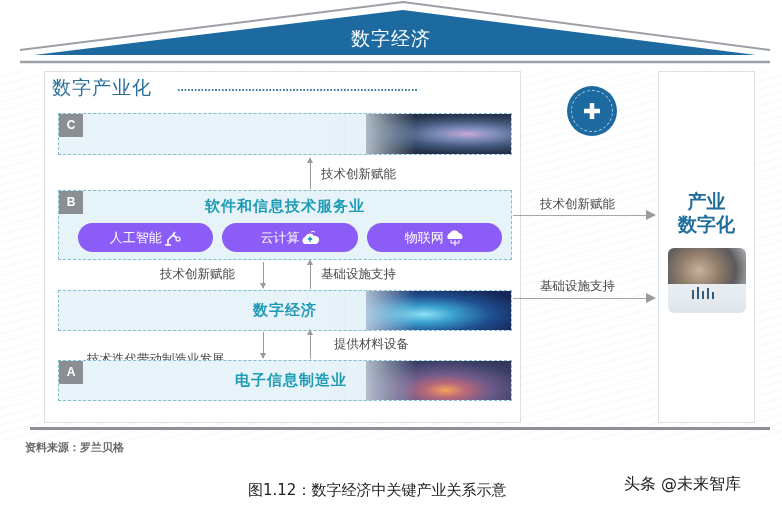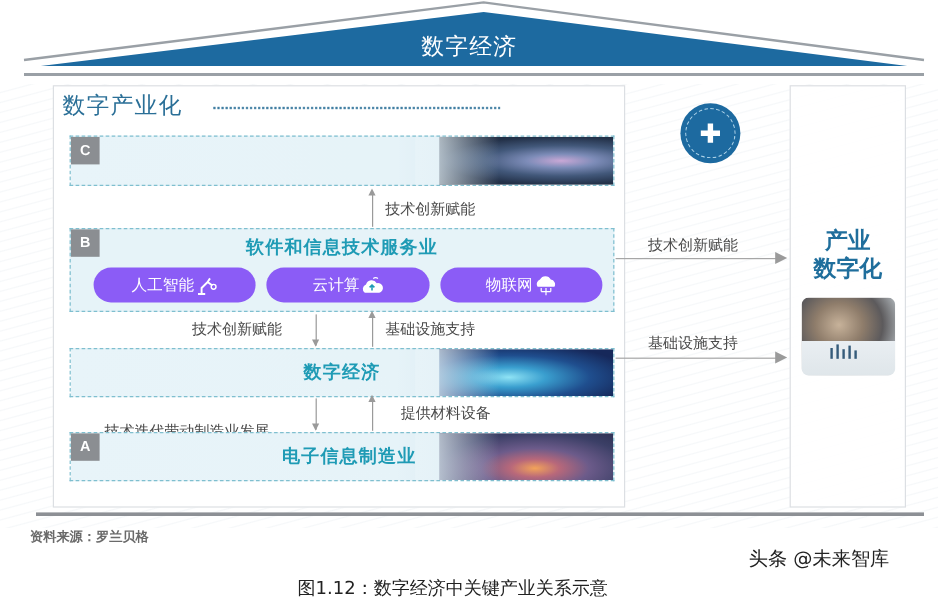--- a/index.html
+++ b/index.html
@@ -60,21 +60,21 @@
   .photo { position: absolute; left: 668px; top: 248px; width: 78px; height: 65px; border-radius: 6px; background:
       linear-gradient(180deg, rgba(0,0,0,0) 55%, #e9eef2 56%, #dfe6ea 100%),
       radial-gradient(ellipse at 40% 35%, #c7b29a 0%, #8f7d6b 30%, #5c5a5c 55%, #aeb4b8 80%); overflow: hidden; }
   .photo-bar { position: absolute; bottom: 14px; width: 2px; background: #355b7a; }
 
   
   .floor { position: absolute; left: 30px; top: 427px; width: 740px; height: 3px; background: #8d9095; }
 
   .source { position: absolute; left: 25px; top: 440px; font-size: 11px; color: #6a6a6a; font-family: "DejaVu Serif", serif; font-weight: bold; }
   .caption { position: absolute; left: 248px; top: 481px; font-size: 15px; color: #222; font-family: "DejaVu Sans", sans-serif; }
-  .watermark { position: absolute; left: 624px; top: 456px; font-size: 16px; color: #222; font-family: "DejaVu Sans", sans-serif; }
+  .watermark { position: absolute; left: 624px; top: 474px; font-size: 16px; color: #222; font-family: "DejaVu Sans", sans-serif; }
 </style>
 </head>
 <body>
 
 <div class="bg-wave"></div>
 
 <svg class="roof-svg" viewBox="0 0 782 70">
   <polyline points="20,50 403,2 770,50" fill="none" stroke="#9aa0a6" stroke-width="2"></polyline>
   <polygon points="34,55 403,10 756,55" fill="#1d6aa0"></polygon>
   <line x1="20" y1="62" x2="770" y2="62" stroke="#9aa0a6" stroke-width="2.5"></line>

